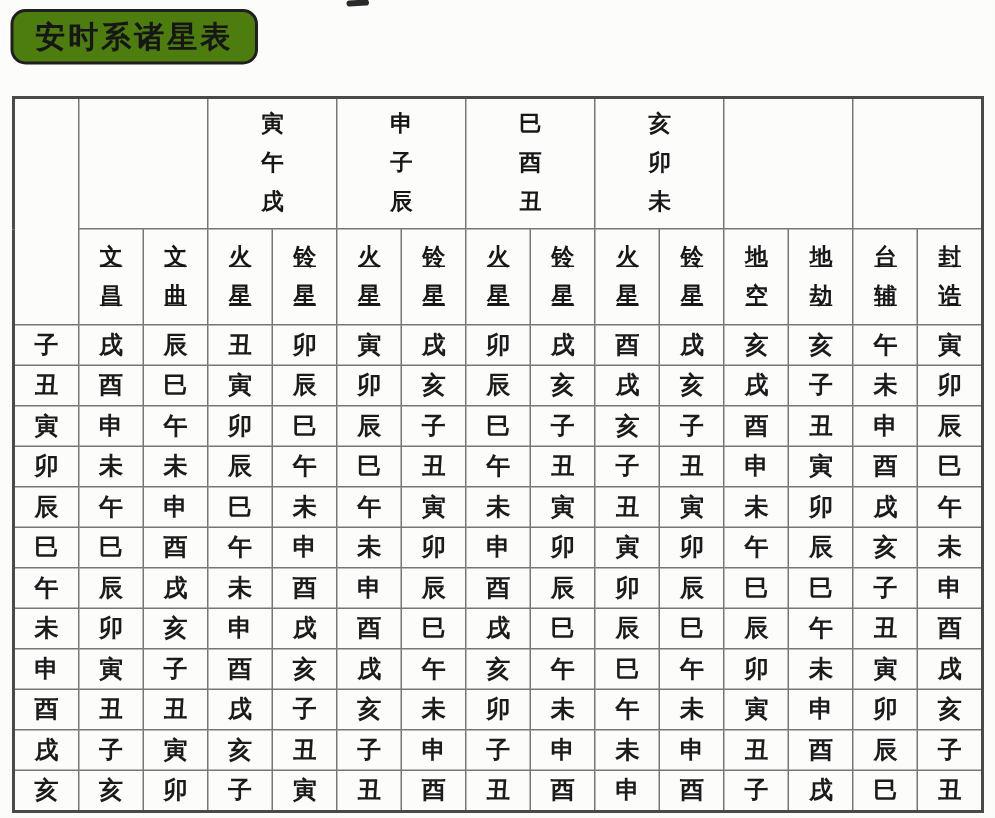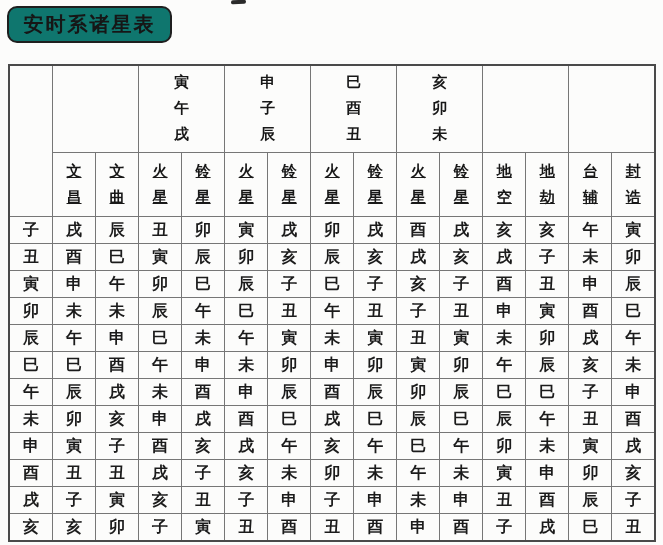--- a/index.html
+++ b/index.html
@@ -11,21 +11,21 @@
   .page{
     position:relative;
     width:663px;height:545px;
     background:#fcfcfb;
     overflow:hidden;
   }
   .title-box{
     position:absolute;left:7px;top:6px;
     width:165px;height:37px;box-sizing:border-box;
     border:2.5px solid #1f1f1f;border-radius:10px;
-    background:#0f766e;
+    background:#4d7c0f;
     display:flex;align-items:center;justify-content:center;
     font-size:20px;font-weight:bold;color:#161616;
     letter-spacing:2px;
   }
   .artifact{
     position:absolute;left:231px;top:0px;
     width:15px;height:4px;background:#2a2a2a;
     border-radius:2px;transform:rotate(-3deg);
   }
   table.star-table{

